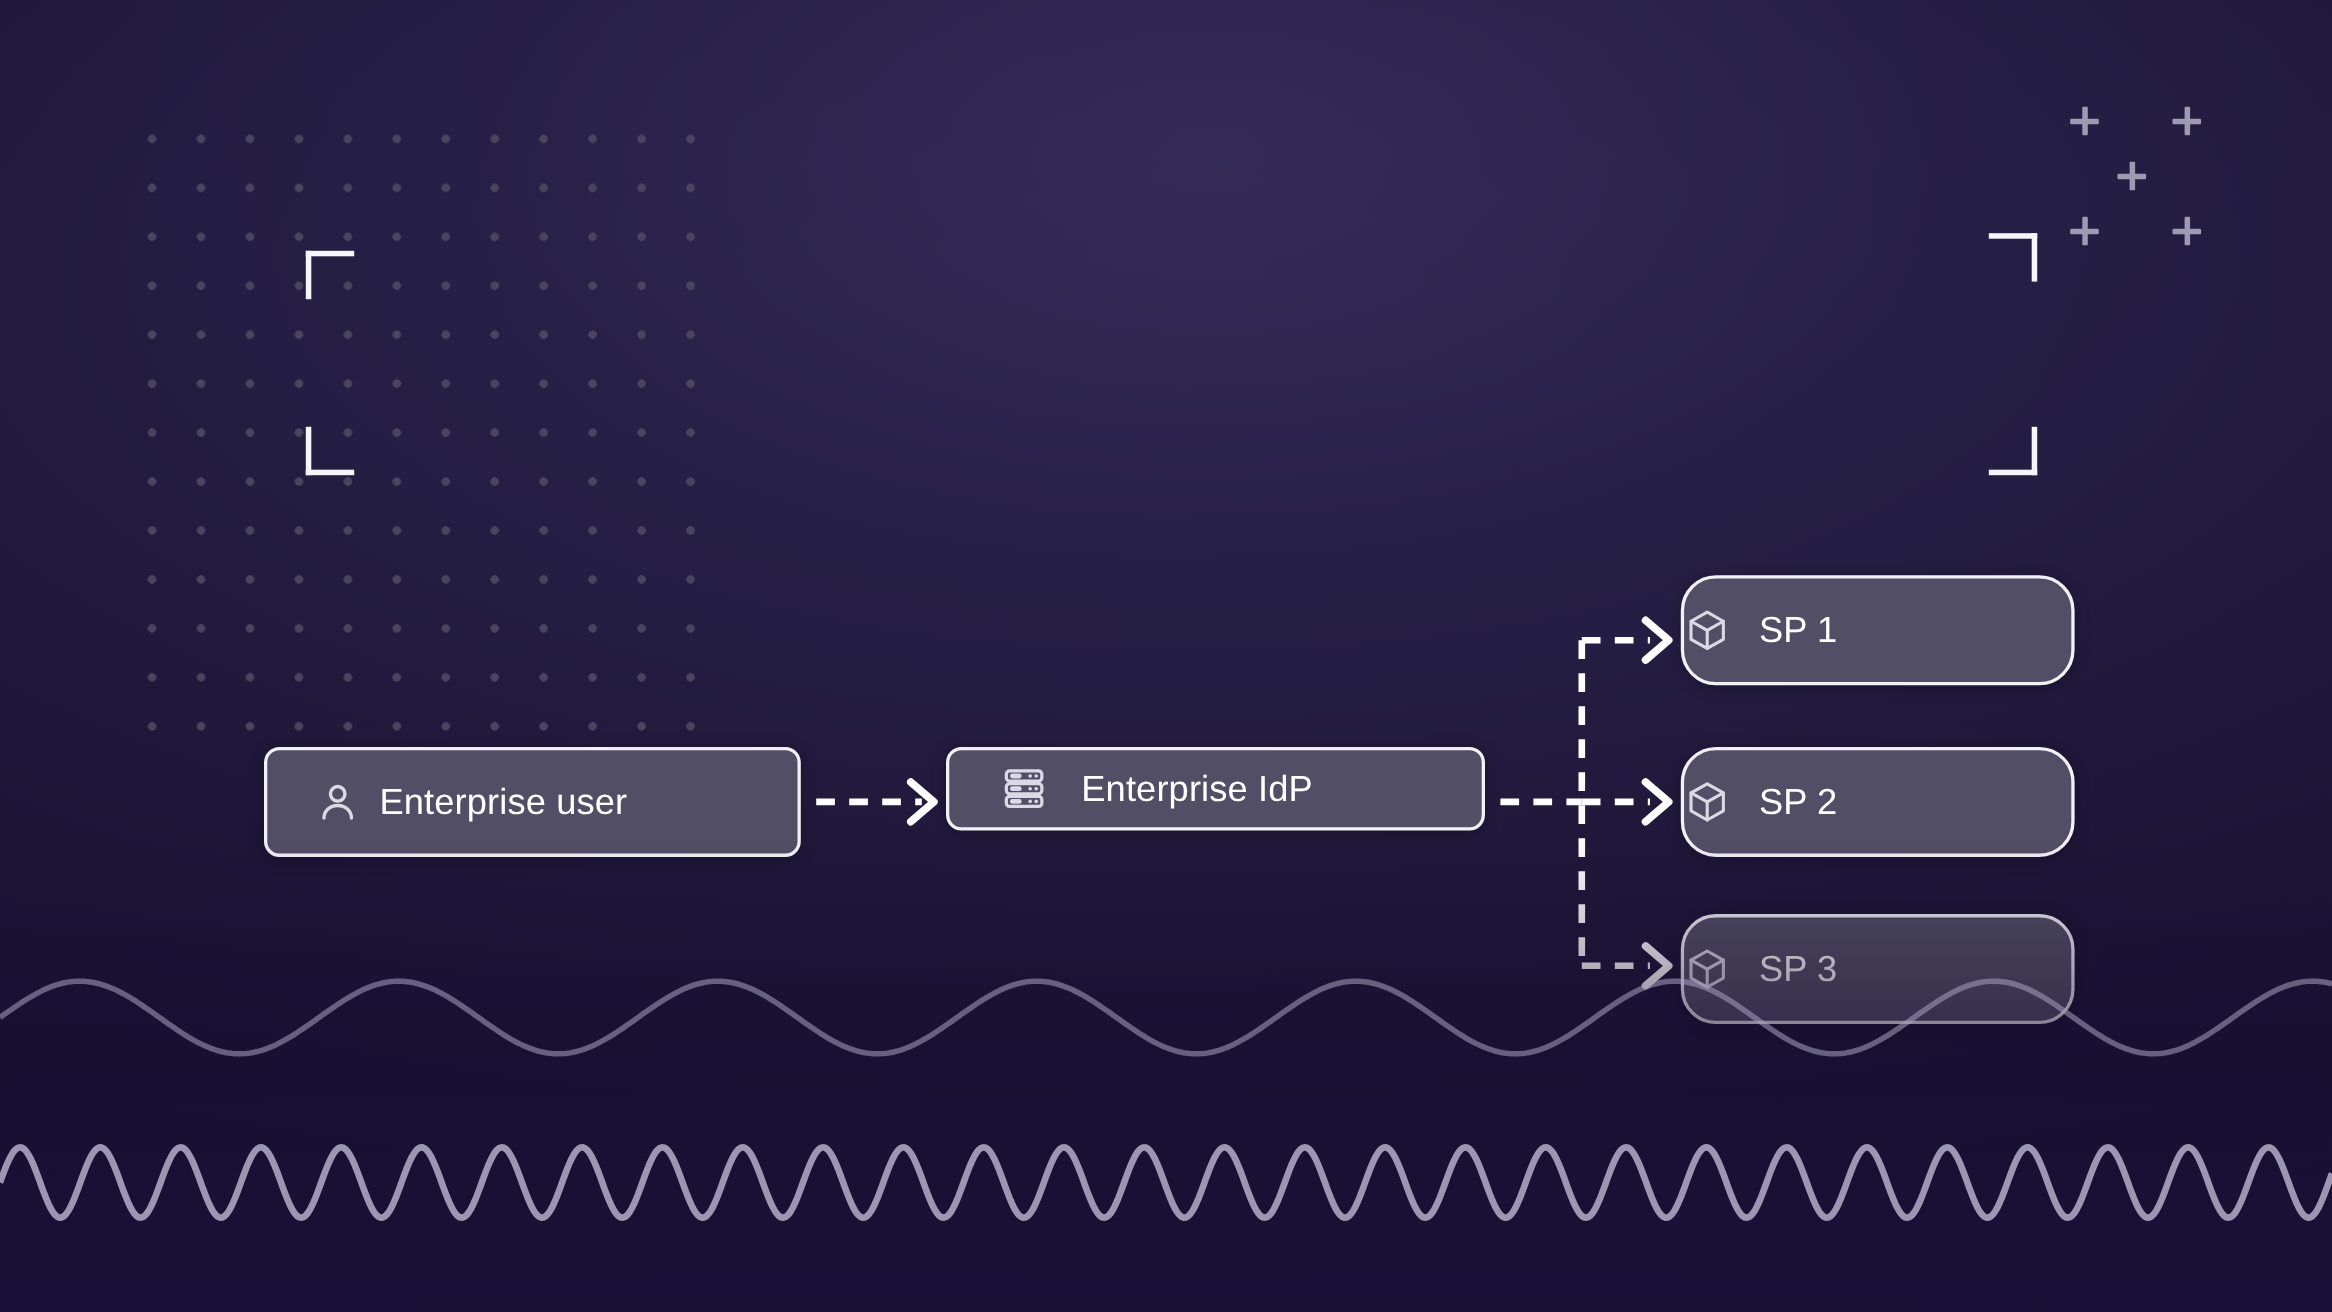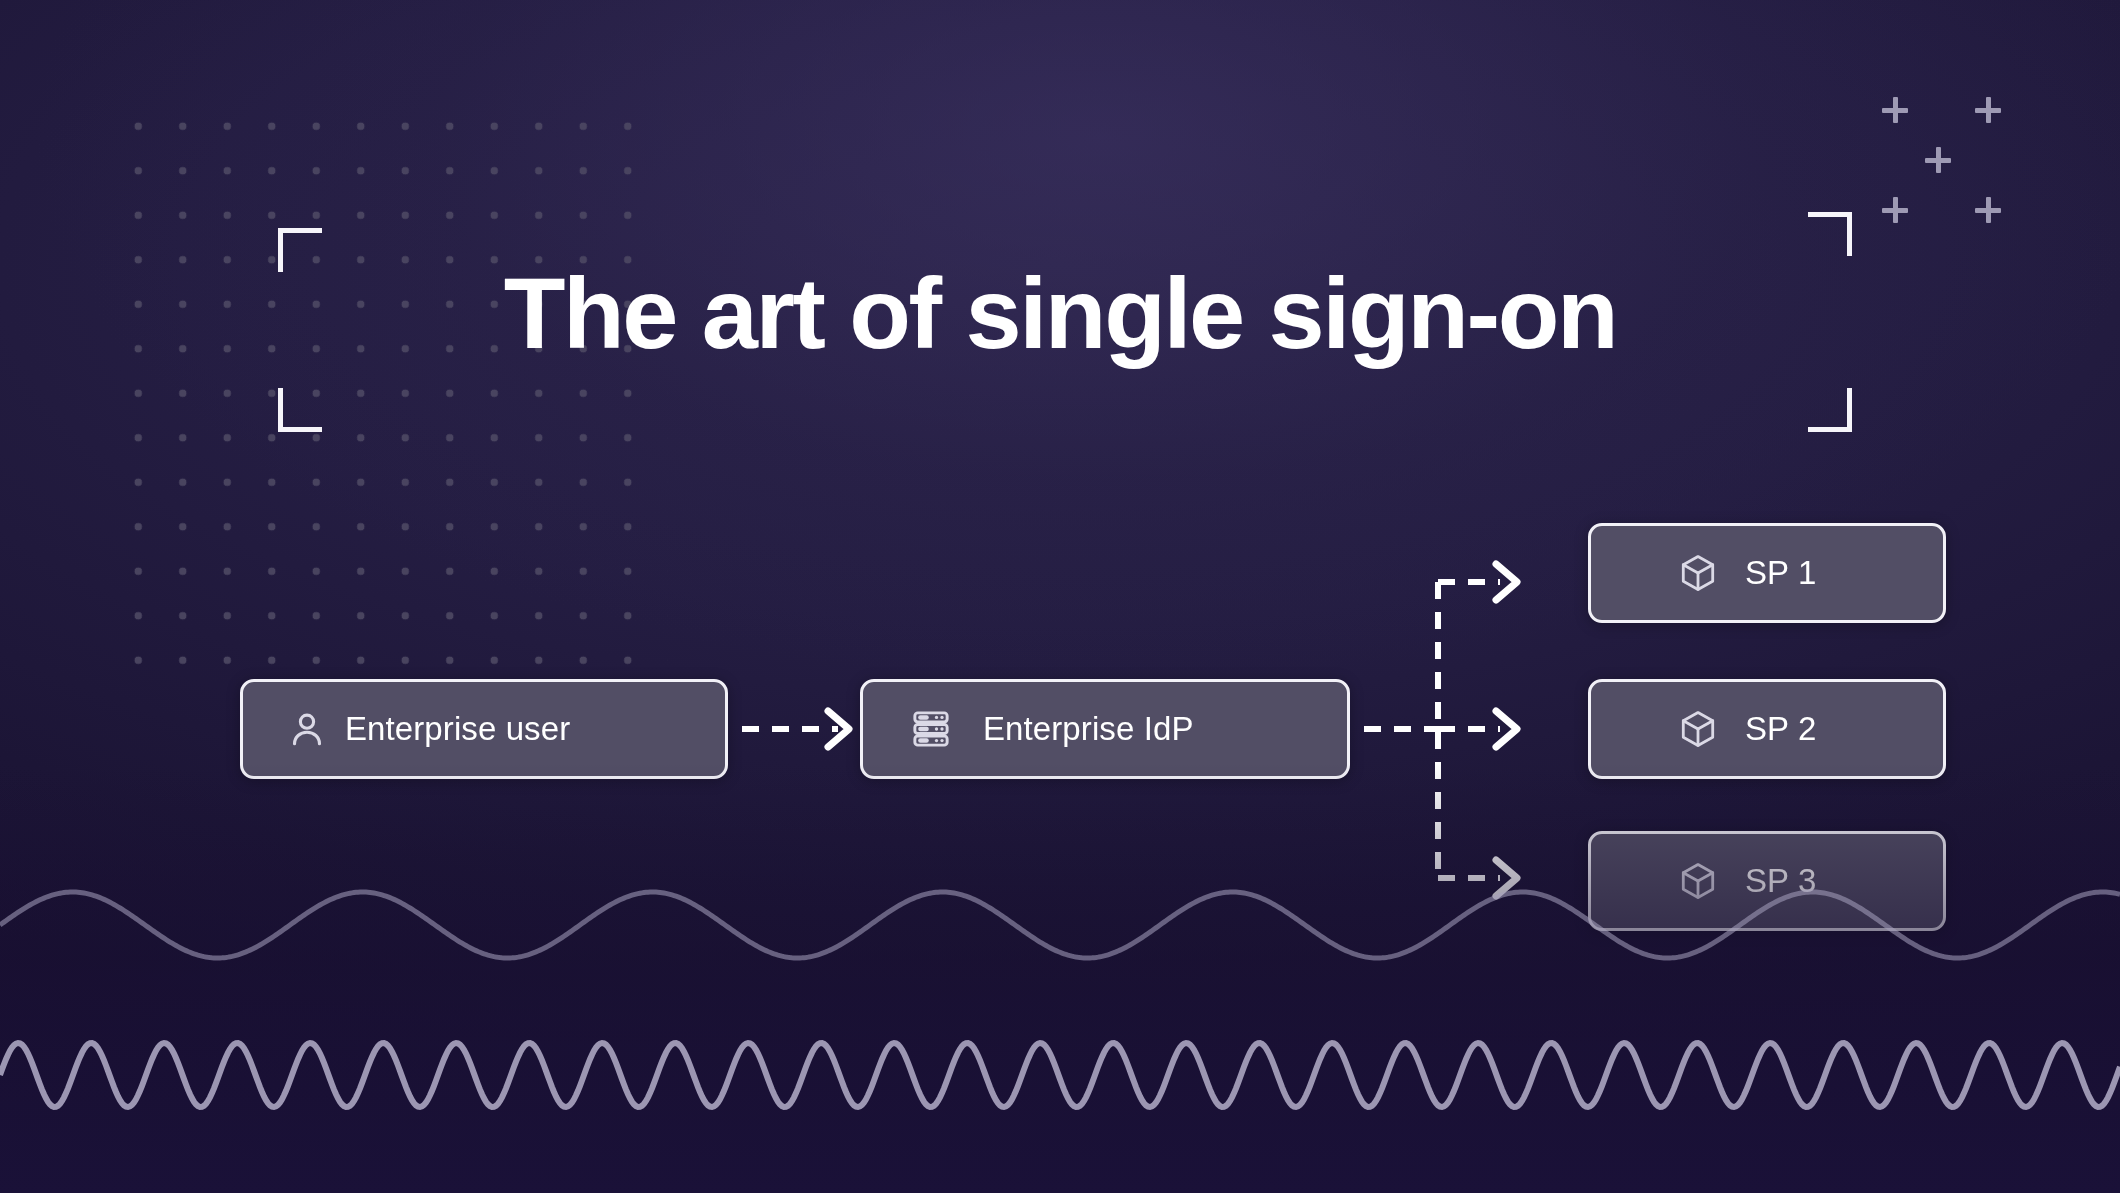--- a/index.html
+++ b/index.html
@@ -104,22 +104,22 @@
   }
   .node .nlabel {
     font-size:33px;
     font-weight:400;
     color:#ffffff;
     letter-spacing:.1px;
     white-space:nowrap;
   }
 
   .n-user { left:240px; top:679px; width:488px; height:100px; padding-left:42px; gap:16px; }
-  .n-idp  { left:860px; top:679px; width:490px; height:100px; padding-left:46px; gap:30px; }
-  .n-sp   { left:1588px; width:358px; height:100px; padding-left:86px; gap:26px; }
+  .n-idp  { left:860px; top:679px; width:490px; height:76px; padding-left:46px; gap:30px; }
+  .n-sp   { left:1528px; width:358px; height:100px; gap:26px;border-radius:32px; }
   .n-sp1  { top:523px; }
   .n-sp2  { top:679px; }
   .n-sp3  { top:831px; }
 
   
   .conn { position:absolute; left:0; top:0; width:2120px; height:1193px; pointer-events:none; }
 
   
   .waves { position:absolute; left:0; top:880px; width:2120px; height:313px; pointer-events:none; }
 </style>
@@ -165,21 +165,20 @@
       <div class="plus" style="left: 1882px; top: 197px;">
         <i class="ph"></i>
         <i class="pv"></i>
       </div>
       <div class="plus" style="left: 1975px; top: 197px;">
         <i class="ph"></i>
         <i class="pv"></i>
       </div>
     </div>
 
-  <div class="title">The art of single sign-on</div>
 
   <svg class="conn" viewBox="0 0 2120 1193" xmlns="http://www.w3.org/2000/svg">
     <g stroke="#ffffff" stroke-width="6" fill="none" stroke-linecap="butt">
 
       <line x1="742" y1="729" x2="838" y2="729" stroke-dasharray="17 13"></line>
 
       <line x1="1364" y1="729" x2="1438" y2="729" stroke-dasharray="17 13"></line>
 
       <line x1="1438" y1="582" x2="1438" y2="878" stroke-dasharray="17 13"></line>
 

